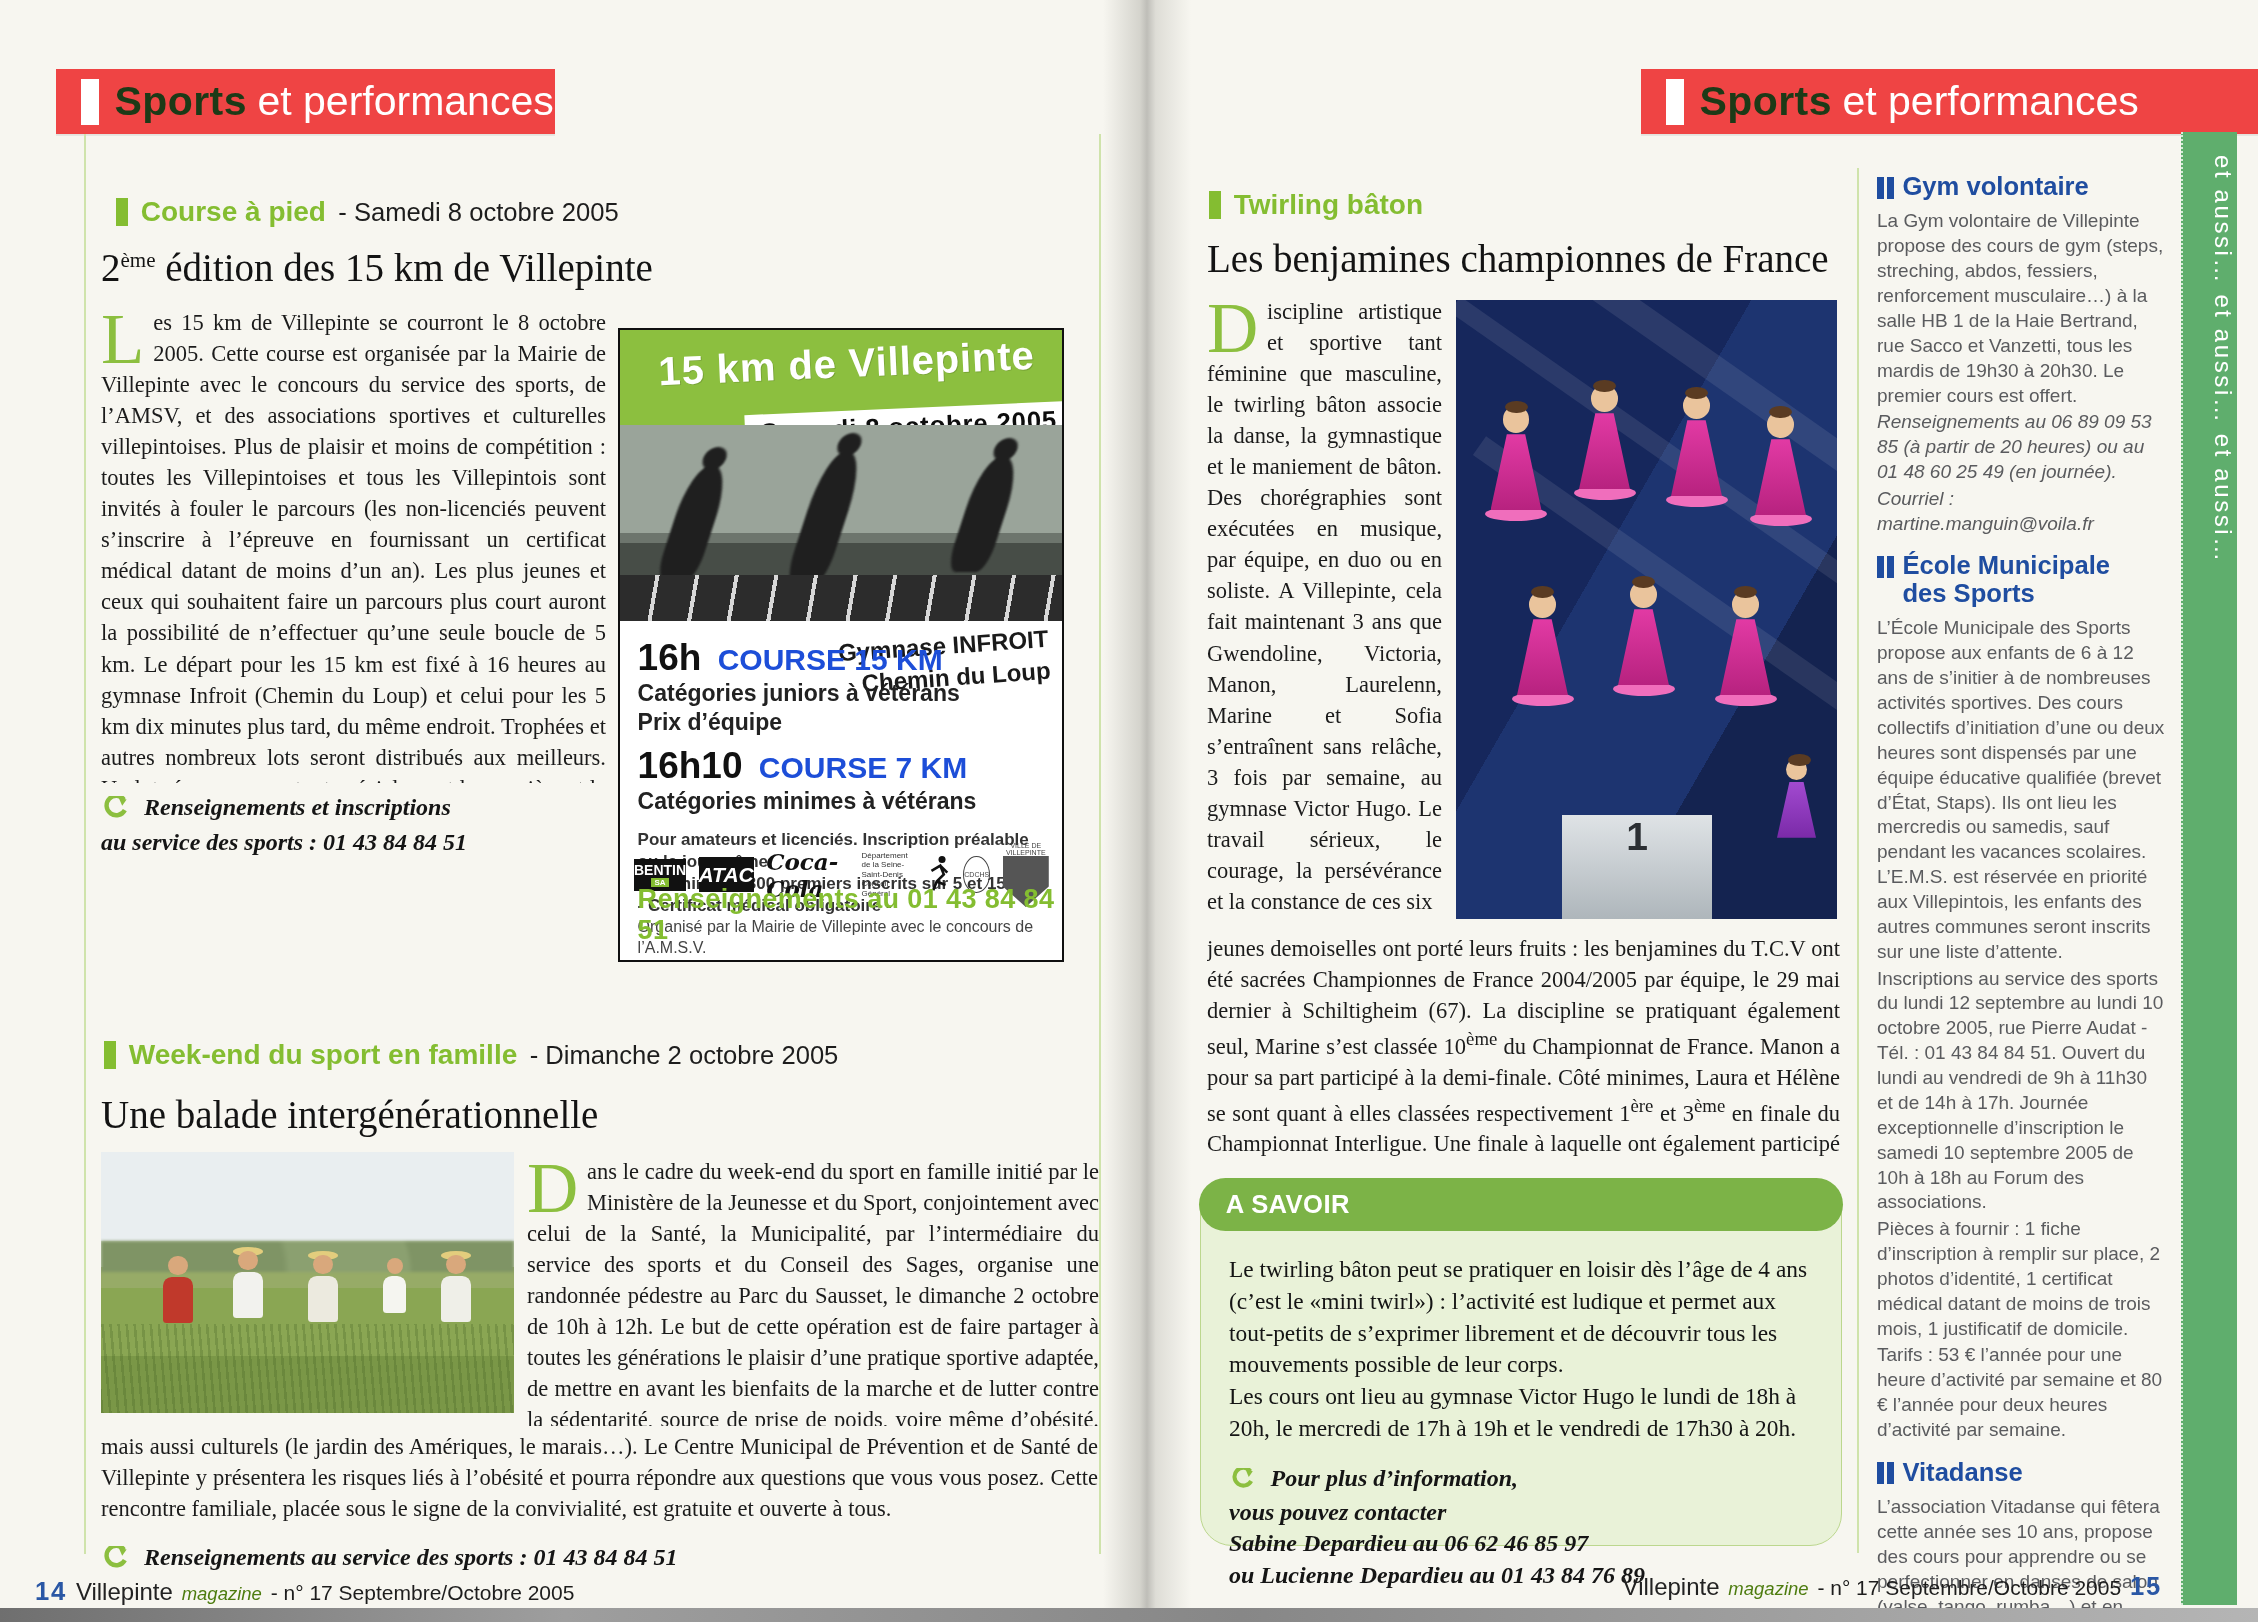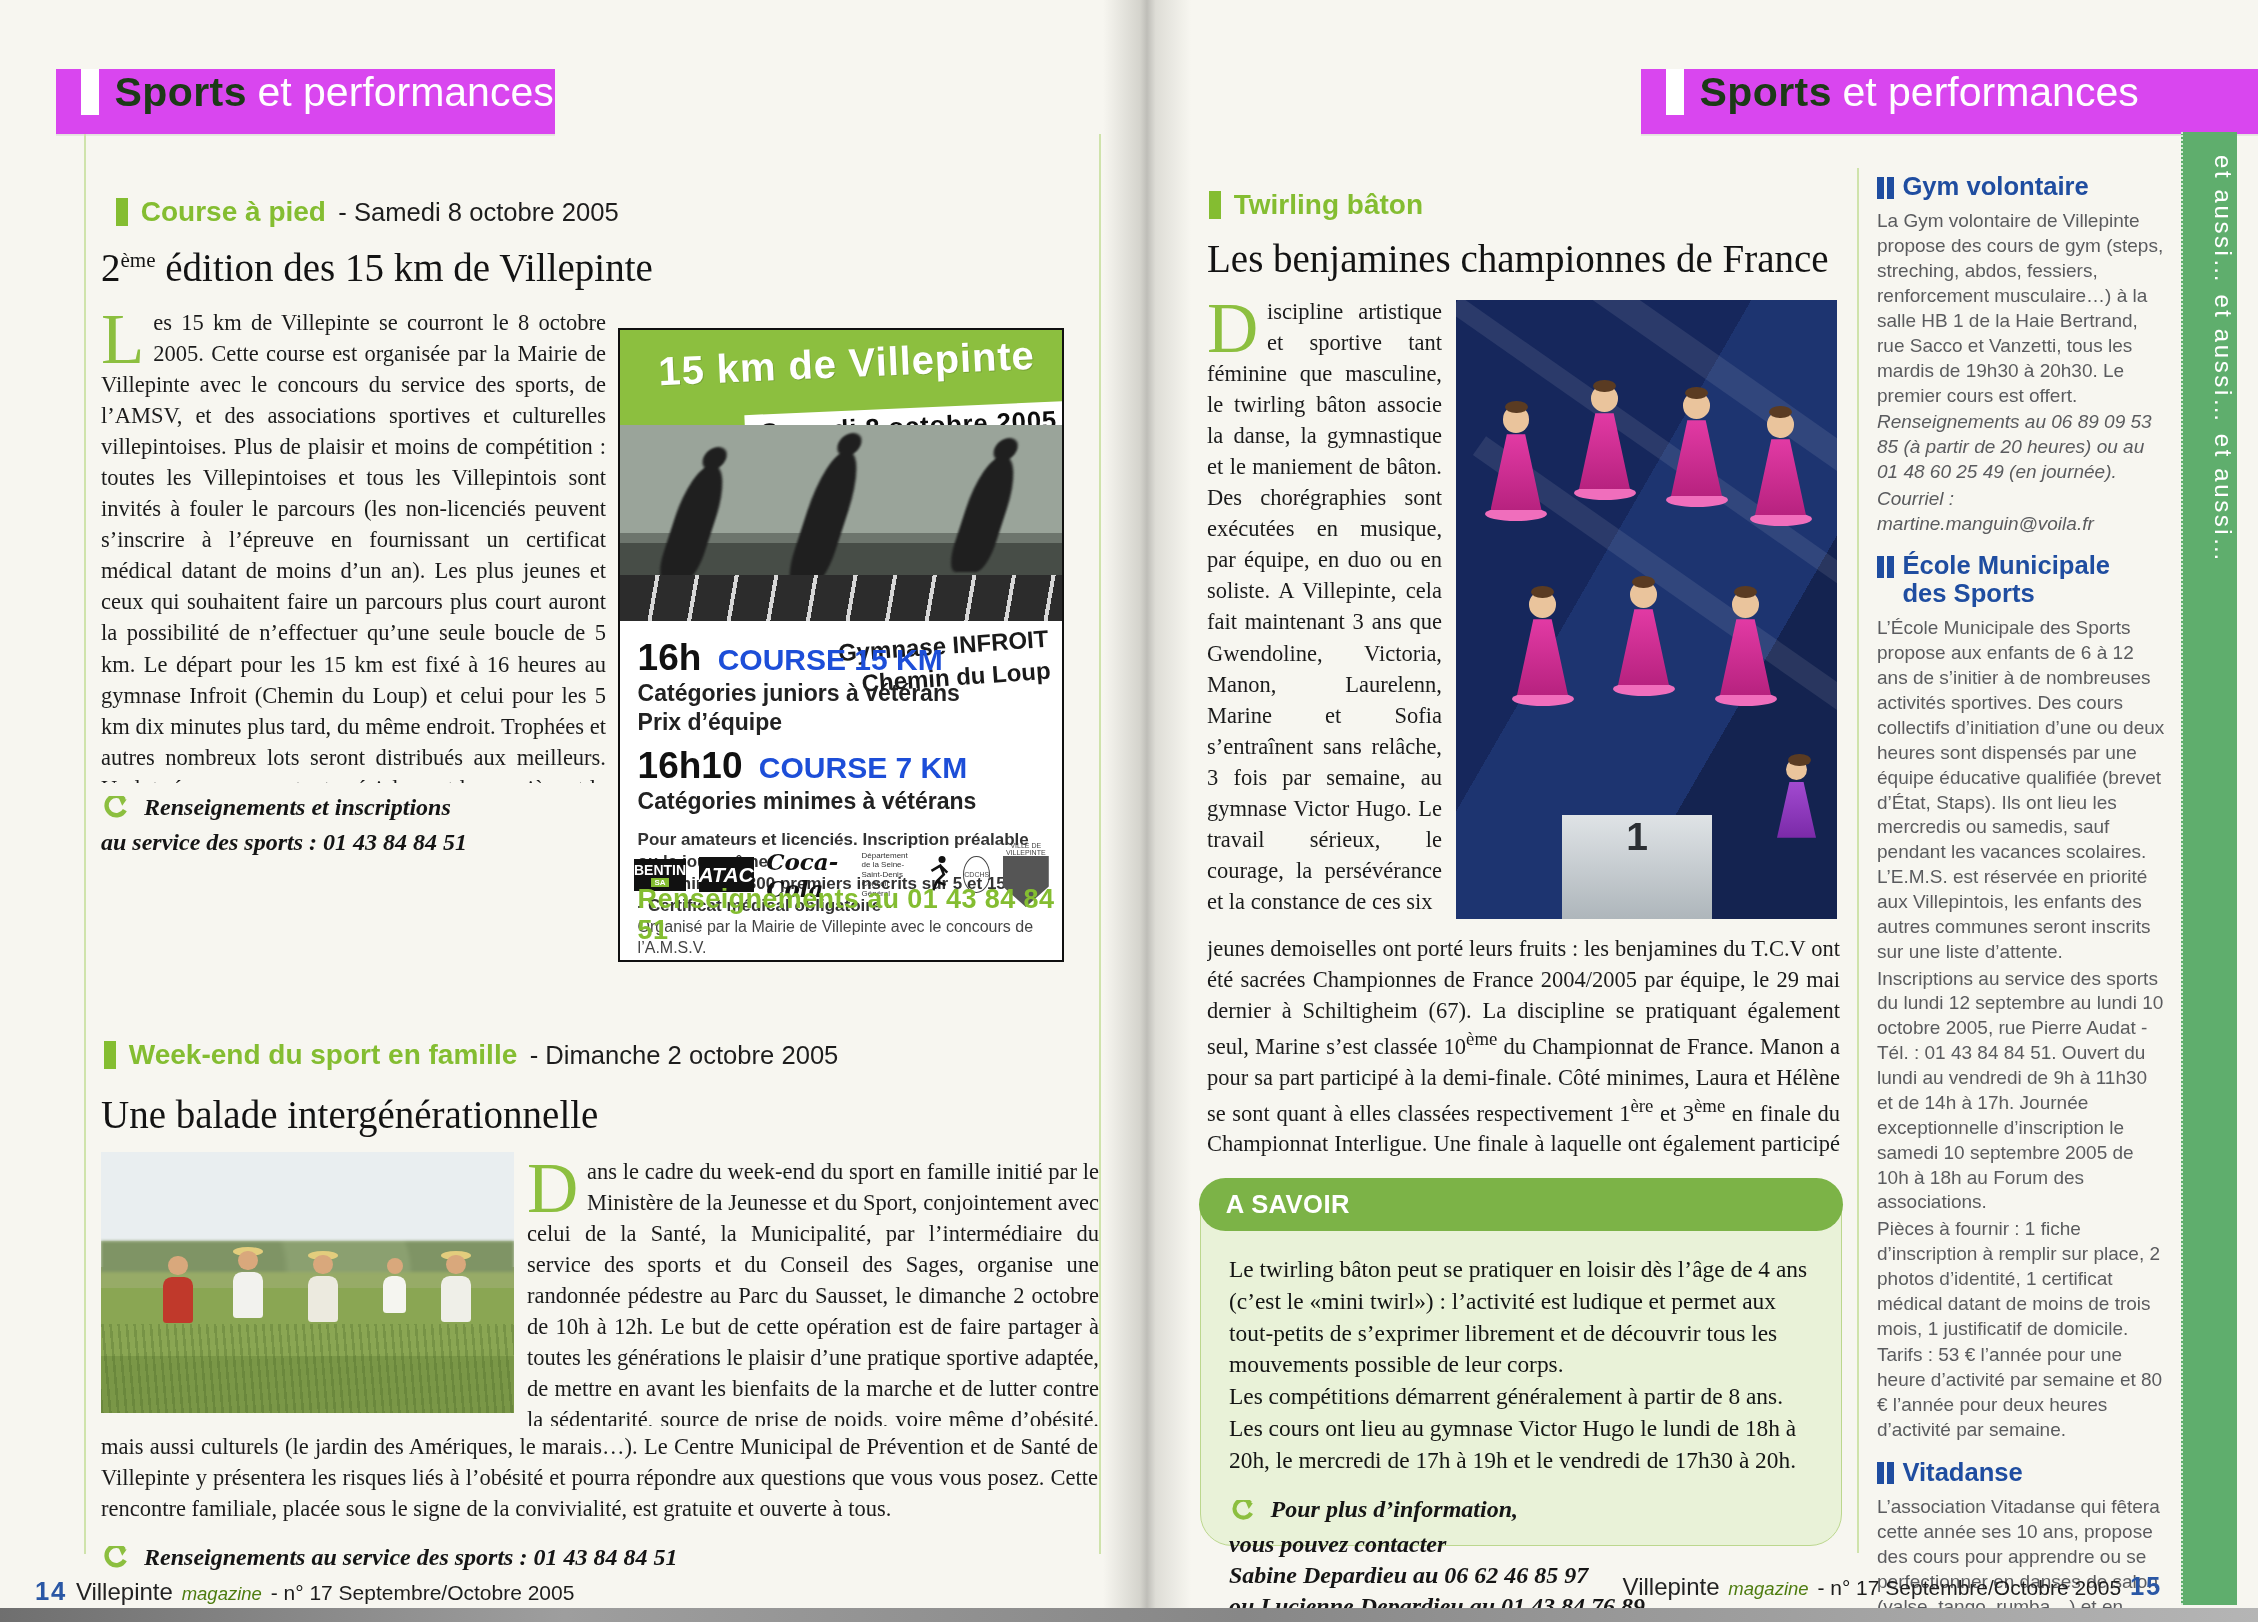--- a/index.html
+++ b/index.html
@@ -1,21 +1,21 @@
 <!DOCTYPE html>
 <html style="font-size:14px"><head>
 <meta charset="utf-8">
 <style>
   html,body{margin:0;padding:0;}
   body{width:2258px;height:1622px;position:relative;background:#f7f6f0;
        font-family:"Liberation Sans",sans-serif;overflow:hidden;}
   .abs{position:absolute;}
 
   
-  .banner{background:#d946ef;display:flex;align-items:flex-start;box-shadow:0 1.8px 0 rgba(0,0,0,.08);}
+  .banner{background:#ef4444;display:flex;align-items:center;box-shadow:0 1.8px 0 rgba(0,0,0,.08);}
   .banner .bar{width:17.6px;height:46px;background:#ffffff;margin:0 16px 0 25px;}
   .banner .b1{color:#1c3a17;font-weight:bold;font-size:41px;letter-spacing:0.4px;}
   .banner .b2{color:#ffffff;font-size:41px;margin-left:10.6px;}
 
   
   .kicker{display:flex;align-items:center;}
   .kicker .sq{width:12.4px;height:28px;background:#84bd31;margin-right:12.4px;}
   .kicker .kt{color:#84bd31;font-weight:bold;font-size:28px;}
   .kicker .kd{color:#1d1d1d;font-size:25.6px;margin-left:12.4px;}
   .h-title{font-family:"Liberation Serif",serif;font-size:39px;color:#131313;}
@@ -343,21 +343,20 @@
   <div class="abs bodytxt" style="left:60px;top:933px;width:633px;height:224px;">
     <span>jeunes demoiselles ont porté leurs fruits : les benjamines du T.C.V ont été sacrées Championnes de France 2004/2005 par équipe, le 29 mai dernier à Schiltigheim (67). La discipline se pratiquant également seul, Marine s’est classée 10</span><sup>ème</sup><span> du Championnat de France. Manon a pour sa part participé à la demi-finale. Côté minimes, Laura et Hélène se sont quant à elles classées respectivement 1</span><sup>ère</sup><span> et 3</span><sup>ème</sup><span> en finale du Championnat Interligue. Une finale à laquelle ont également participé les solistes Gwendoline, Isabelle et Aurélie, les petits «poussins» et l’équipe «promotion débutantes». Un grand bravo à tous !</span>
   </div>
 
   <div class="abs savoir" style="left:53px;top:1179px;width:640px;height:365px;">
     <div class="savoir-head">
       <span>A SAVOIR</span>
     </div>
     <div class="savoir-body">
       <div>Le twirling bâton peut se pratiquer en loisir dès l’âge de 4 ans (c’est le «mini twirl») : l’activité est ludique et permet aux tout-petits de s’exprimer librement et de découvrir tous les mouvements possible de leur corps.</div>
-      <div>Les compétitions démarrent généralement à partir de 8 ans.</div>
       <div>Les cours ont lieu au gymnase Victor Hugo le lundi de 18h à 20h, le mercredi de 17h à 19h et le vendredi de 17h30 à 20h.</div>
       <div class="contact" style="margin-top:17.6px;">
         <span class="arrow-ico"><svg width="25" height="21" viewBox="0 0 30 26">
               <path d="M26 4 A11 11 0 1 0 27 16" fill="none" stroke="#8cbf3f" stroke-width="5"></path>
               <path d="M20 2 L29 4 L24 11 Z" fill="#8cbf3f"></path>
             </svg></span>
         <span>Pour plus d’information,</span><br>
         <span>vous pouvez contacter</span><br>
         <span>Sabine Depardieu au 06 62 46 85 97</span><br>
         <span>ou Lucienne Depardieu au 01 43 84 76 89</span>

